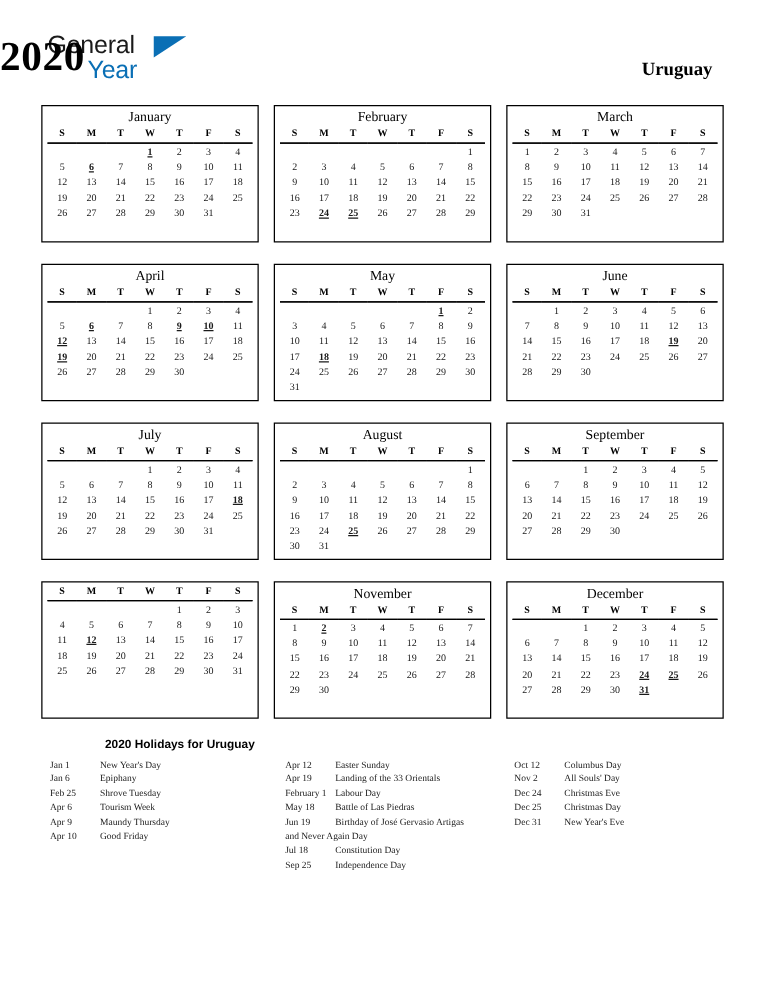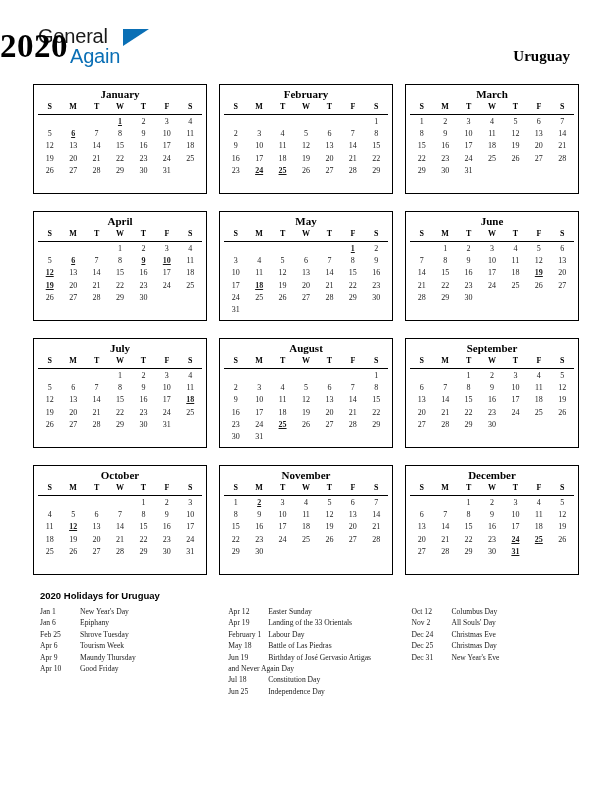--- a/index.html
+++ b/index.html
@@ -86,21 +86,21 @@
   }
   .month {
     border: 1px solid #000000;
     box-sizing: border-box;
     height: 110px;
     padding: 2px 4px 0 4px;
   }
   .month-name {
     text-align: center;
     font-size: 11px;
-    font-weight: bold;
+    font-weight: normal;
     line-height: 14px;
     padding-bottom: 1px;
   }
   table.cal {
     width: 100%;
     border-collapse: collapse;
     table-layout: fixed;
   }
   table.cal th {
     font-size: 8px;
@@ -130,20 +130,21 @@
     position: absolute;
     left: 40px;
     top: 590px;
     width: 540px;
   }
   .holidays-title {
     font-family: "Liberation Sans", sans-serif;
     font-size: 9.5px;
     font-weight: bold;
     margin-bottom: 5px;
+    margin-left: 44px;
   }
   .holiday-cols {
     display: flex;
     gap: 10px;
   }
   .holiday-col {
     width: 180px;
   }
   .holiday-col:nth-child(1) { width: 185px; }
   .holiday-col:nth-child(2) { width: 180px; }
@@ -167,21 +168,21 @@
     color: #1a1a1a;
   }
 </style>
 </head>
 <body>
 
 <div class="header">
   <div class="logo">
     <span class="logo-general">General</span>
     <span class="logo-tri"></span>
-    <span class="logo-blue">Again</span>
+    <span class="logo-blue">Year</span>
   </div>
   <div class="year-title">2020</div>
   <div class="country-title">Uruguay</div>
 </div>
 
 <div class="months">
     <div class="month">
       <div class="month-name">January</div>
       <table class="cal">
         <thead>
@@ -823,21 +824,20 @@
             <td></td>
             <td></td>
             <td></td>
             <td></td>
             <td></td>
           </tr>
         </tbody>
       </table>
     </div>
     <div class="month">
-      <div class="month-name">October</div>
       <table class="cal">
         <thead>
           <tr>
             <th>S</th>
             <th>M</th>
             <th>T</th>
             <th>W</th>
             <th>T</th>
             <th>F</th>
             <th>S</th>
@@ -1096,21 +1096,21 @@
         <div class="holiday-row">
           <span class="holiday-date">Jun 19</span>
           <span class="holiday-name">Birthday of José Gervasio Artigas</span>
         </div>
         <div class="holiday-cont">and Never Again Day</div>
         <div class="holiday-row">
           <span class="holiday-date">Jul 18</span>
           <span class="holiday-name">Constitution Day</span>
         </div>
         <div class="holiday-row">
-          <span class="holiday-date">Jun 25</span>
+          <span class="holiday-date">Sep 25</span>
           <span class="holiday-name">Independence Day</span>
         </div>
       </div>
       <div class="holiday-col">
         <div class="holiday-row">
           <span class="holiday-date">Oct 12</span>
           <span class="holiday-name">Columbus Day</span>
         </div>
         <div class="holiday-row">
           <span class="holiday-date">Nov 2</span>

